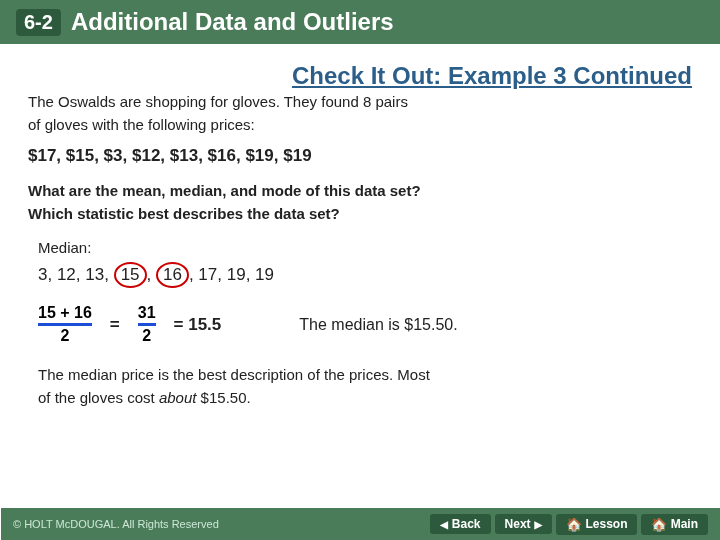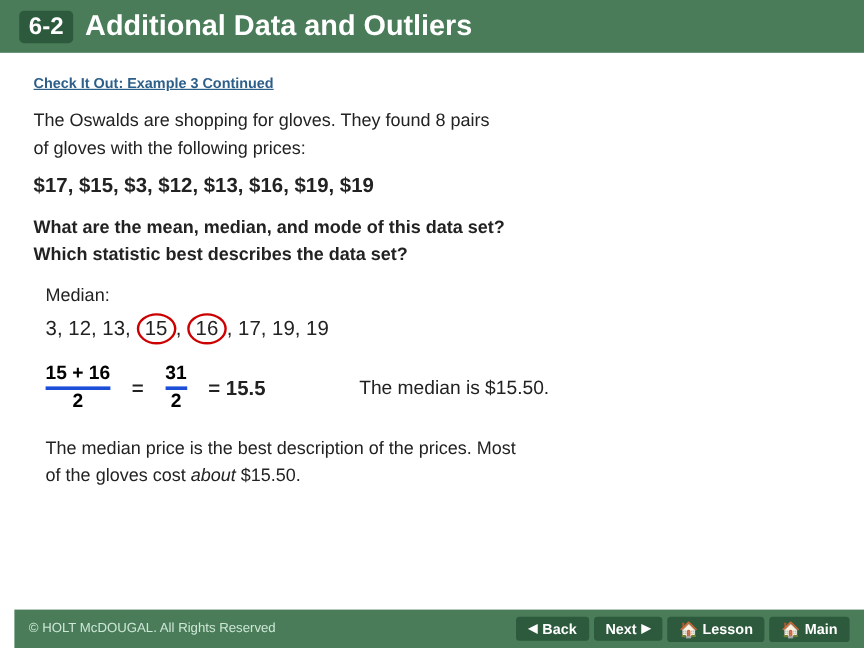--- a/index.html
+++ b/index.html
@@ -34,25 +34,25 @@
       color: white;
     }
 
     
     .content {
       padding: 18px 28px;
       flex: 1;
     }
 
     .section-title {
-      text-align: left;
-      font-size: 12px;
+      text-align: right;
+      font-size: 24px;
       font-weight: bold;
       color: #2c5e8a;
-      margin-bottom: 14px;
+      margin-bottom: 1px;
       text-decoration: underline;
     }
 
     .intro-text {
       font-size: 15px;
       color: #222;
       margin-bottom: 6px;
       line-height: 1.5;
     }
 
@@ -147,21 +147,21 @@
     }
 
     .conclusion-text em {
       font-style: italic;
     }
 
     
     .footer {
       position: absolute;
       bottom: 0;
-      left: 12px;
+      left: 1px;
       right: 0;
       background: #4a7c59;
       color: white;
       display: flex;
       align-items: center;
       justify-content: space-between;
       padding: 5px 12px;
       height: 32px;
     }
 

